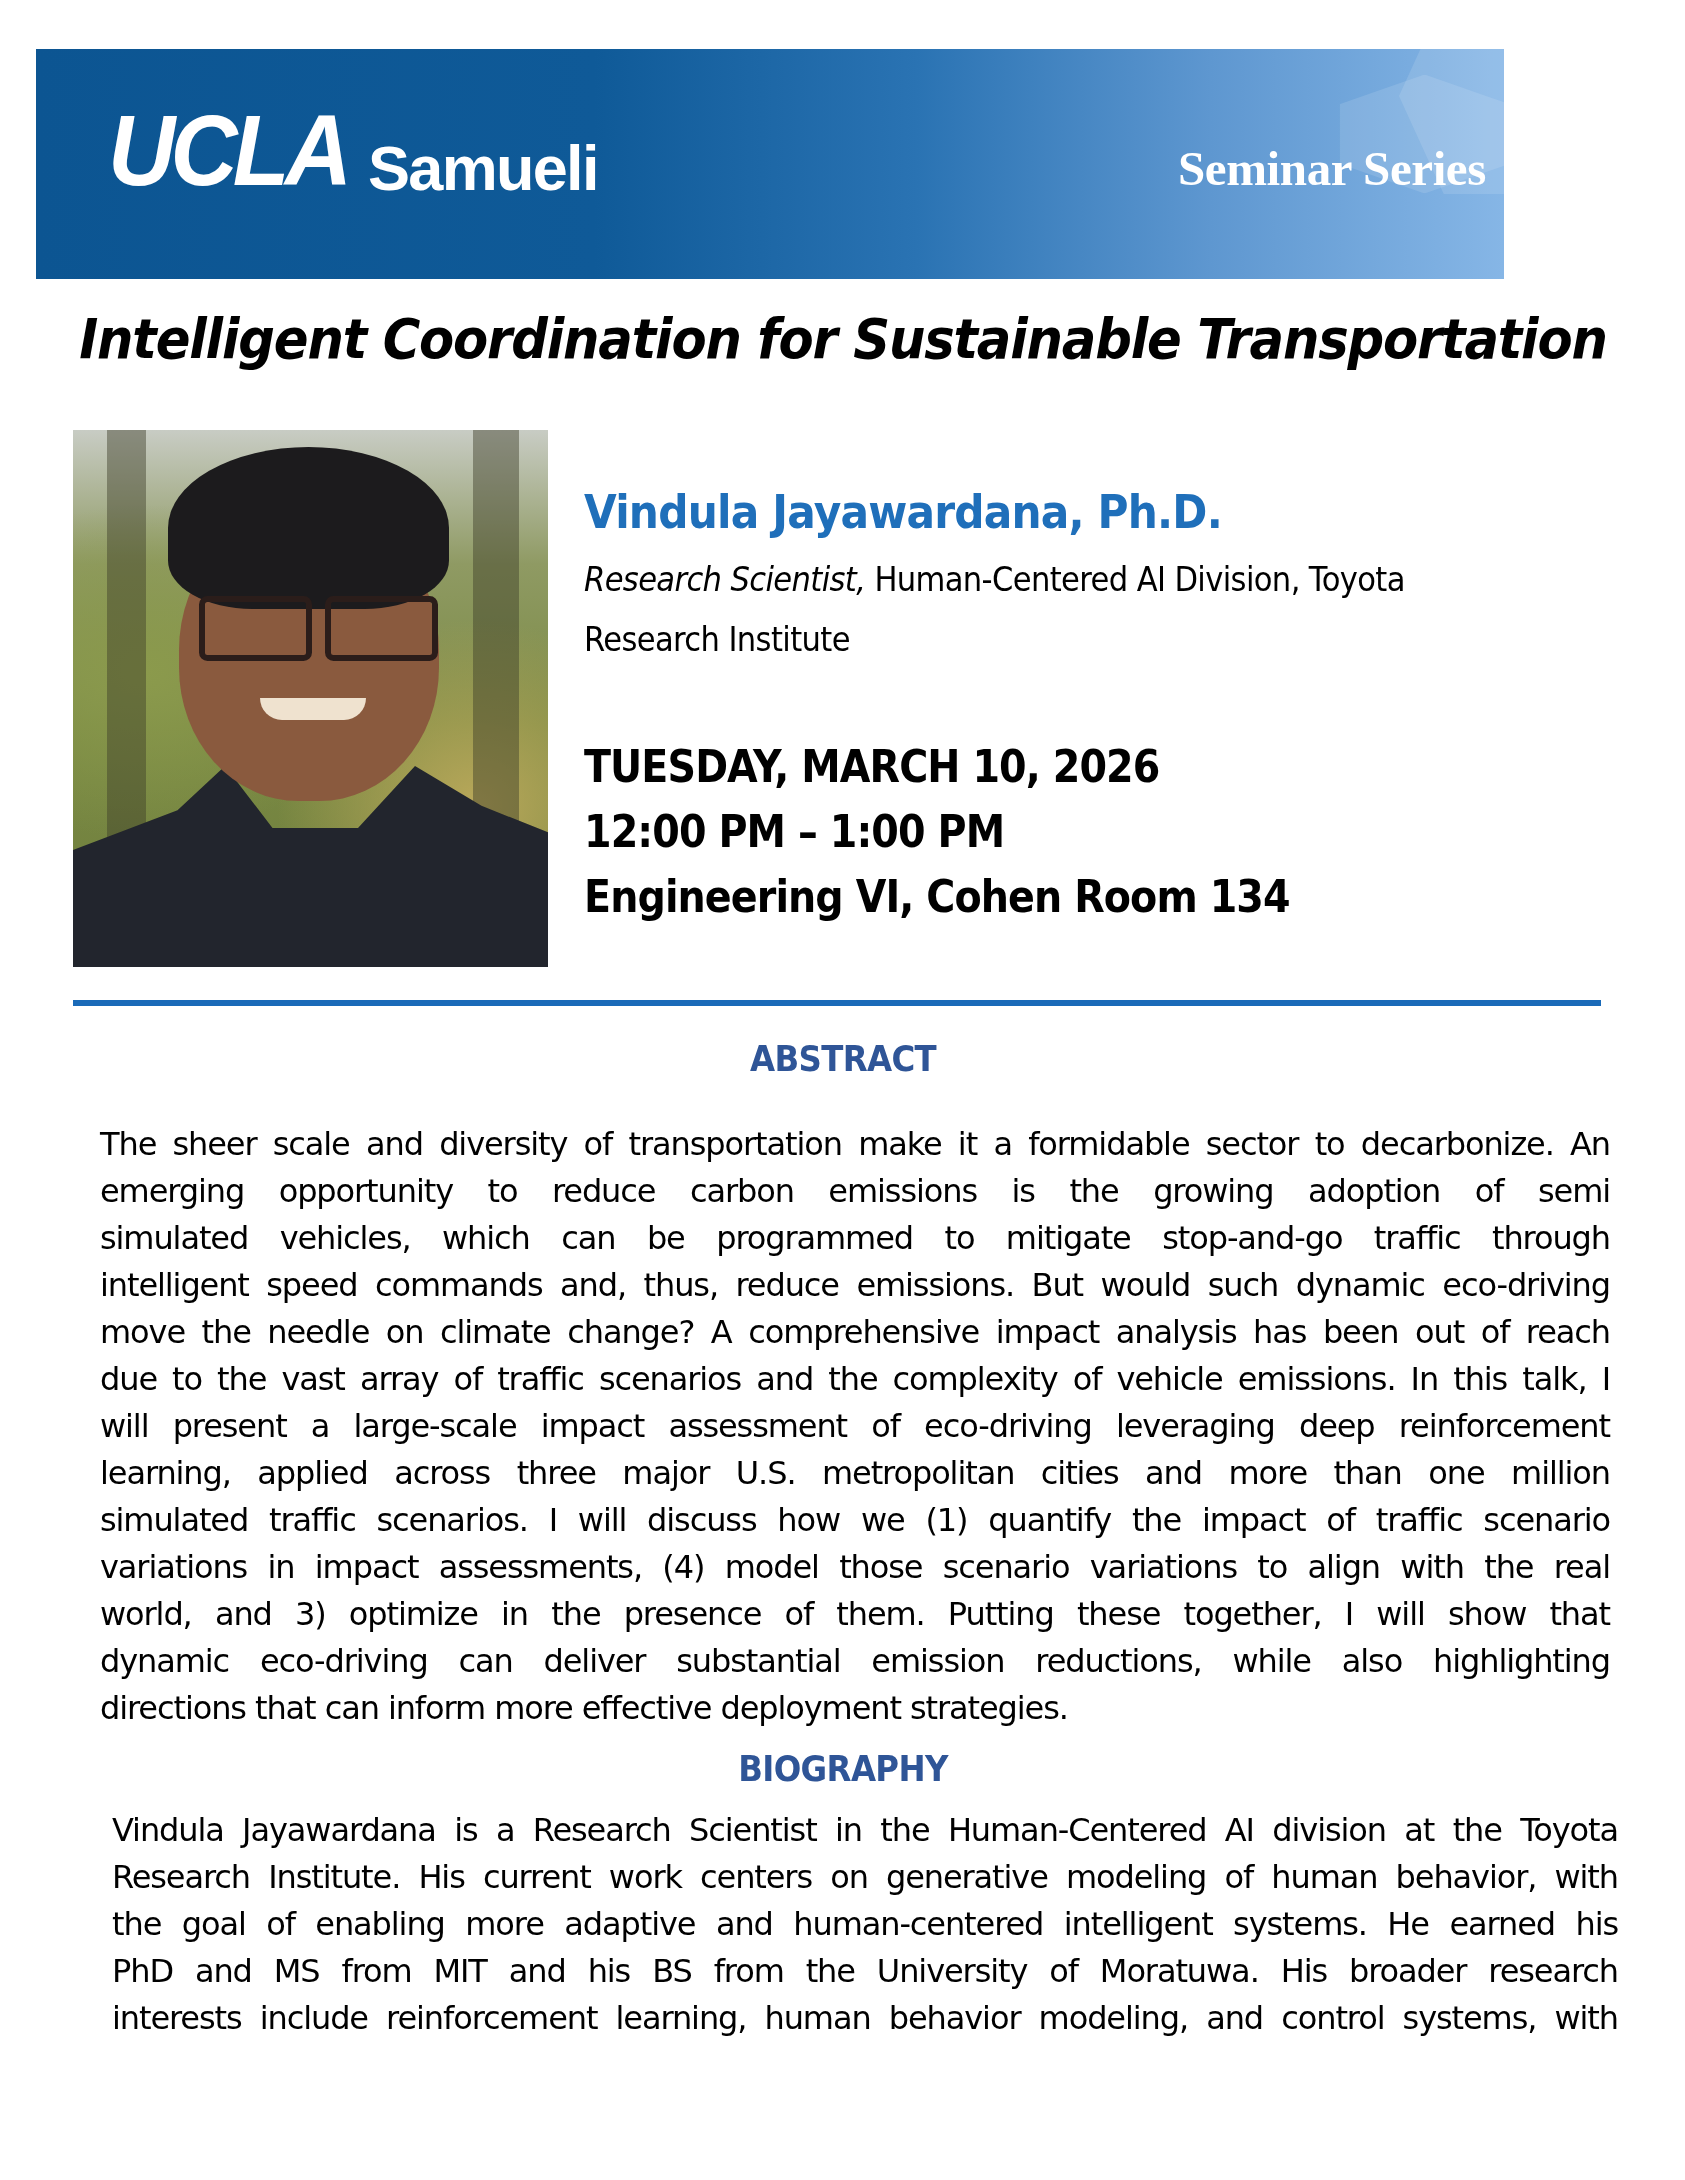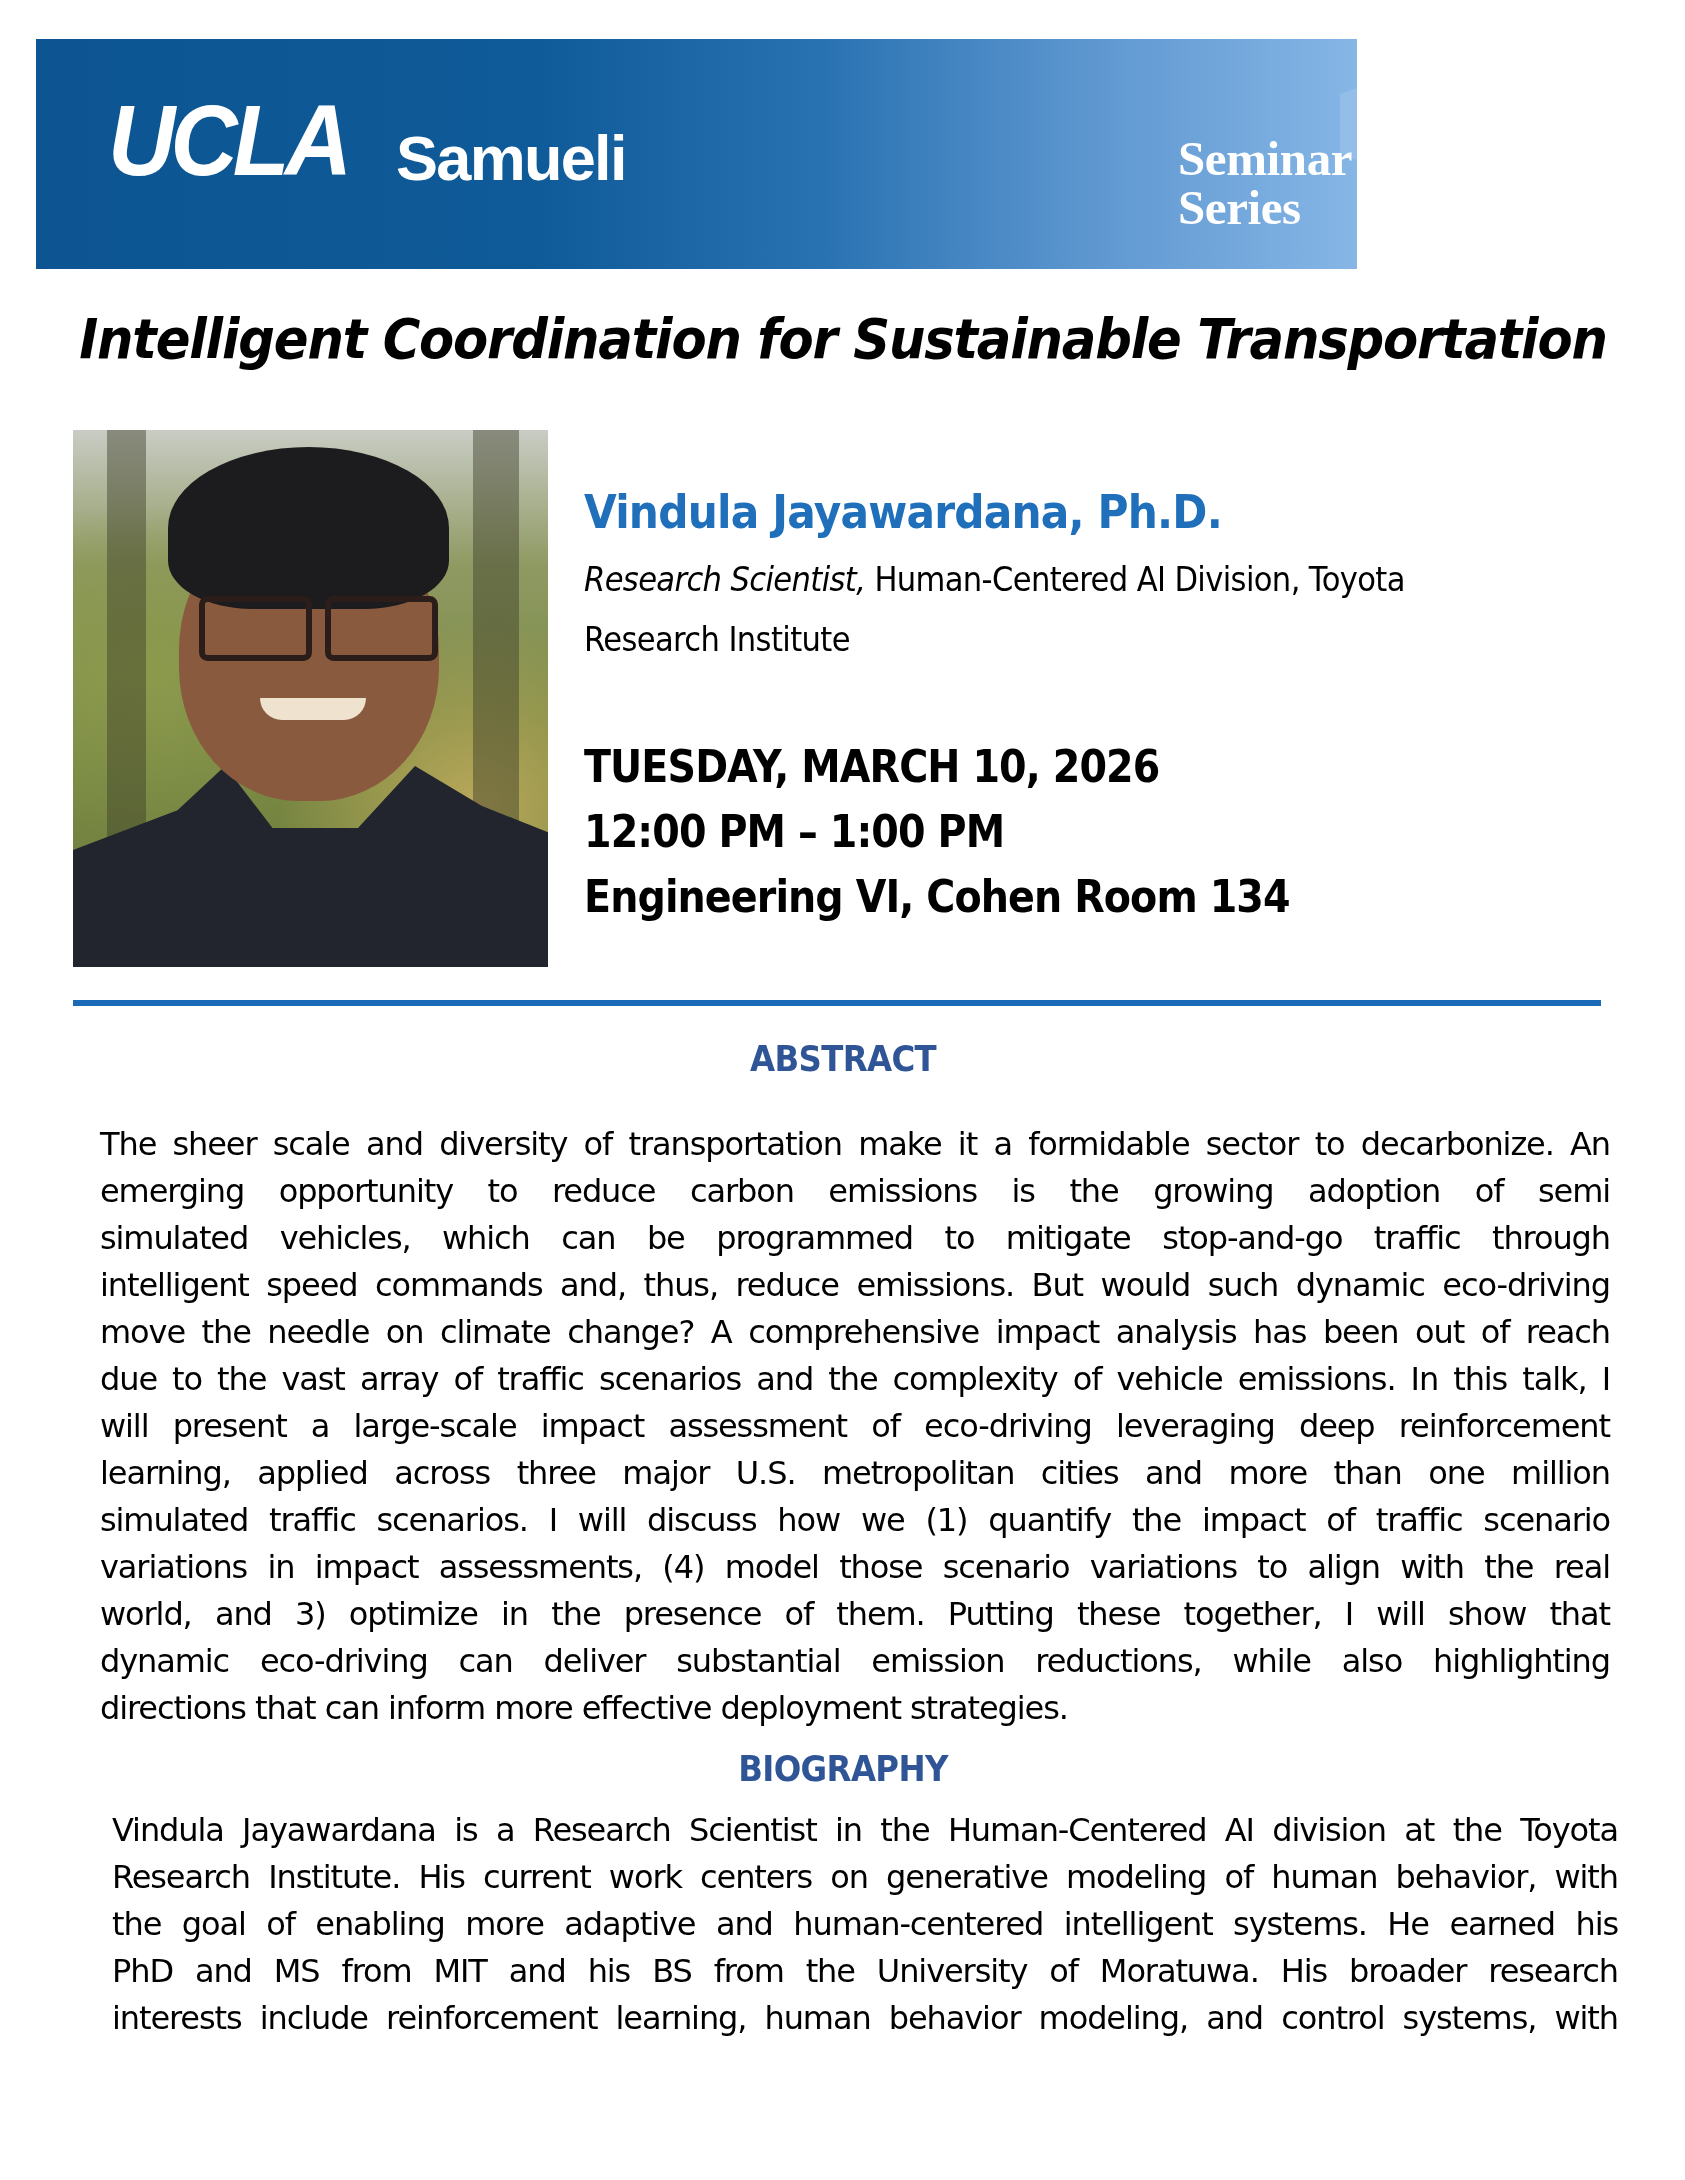--- a/index.html
+++ b/index.html
@@ -13,22 +13,22 @@
       position: relative;
       overflow: hidden;
       font-family: "Liberation Sans", "DejaVu Sans", sans-serif;
       color: #000;
     }
 
     
     .banner {
       position: absolute;
       left: 36px;
-      top: 39px;
-      width: 1321px;
+      top: 49px;
+      width: 1468px;
       height: 230px;
       background: linear-gradient(90deg, #0c5592 0%, #0f5a98 38%, #2a73b3 60%, #5e97d0 80%, #86b6e6 100%);
       overflow: hidden;
     }
     .banner .hex {
       position: absolute;
       background: rgba(255,255,255,0.12);
       clip-path: polygon(25% 0%, 75% 0%, 100% 50%, 75% 100%, 25% 100%, 0% 50%);
     }
     .banner .hex.h1 { left: 1329px; top: 0px; width: 119px; height: 170px; transform: rotate(90deg); }
@@ -49,21 +49,20 @@
     }
     .logo-samueli {
       position: absolute;
       left: 332px;
       top: 88px;
       font-weight: bold;
       font-size: 63px;
       letter-spacing: -1.7px;
       color: #ffffff;
       line-height: 1;
-      margin-left: 28px;
     }
     .logo-dept {
       position: absolute;
       left: 332px;
       top: 150px;
       font-size: 36px;
       letter-spacing: -1.7px;
       color: #ffffff;
       line-height: 1;
     }

